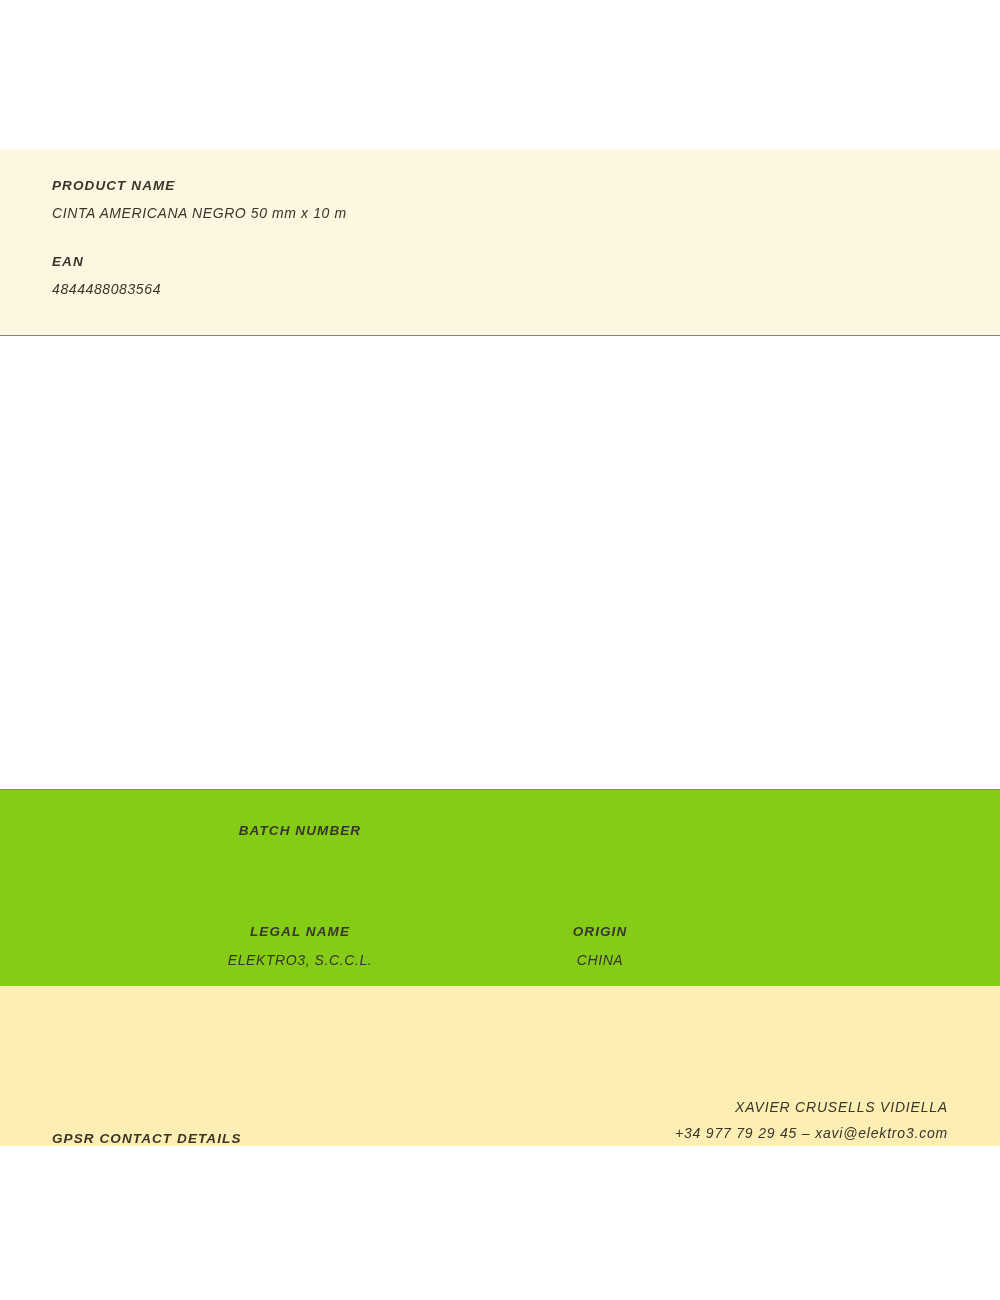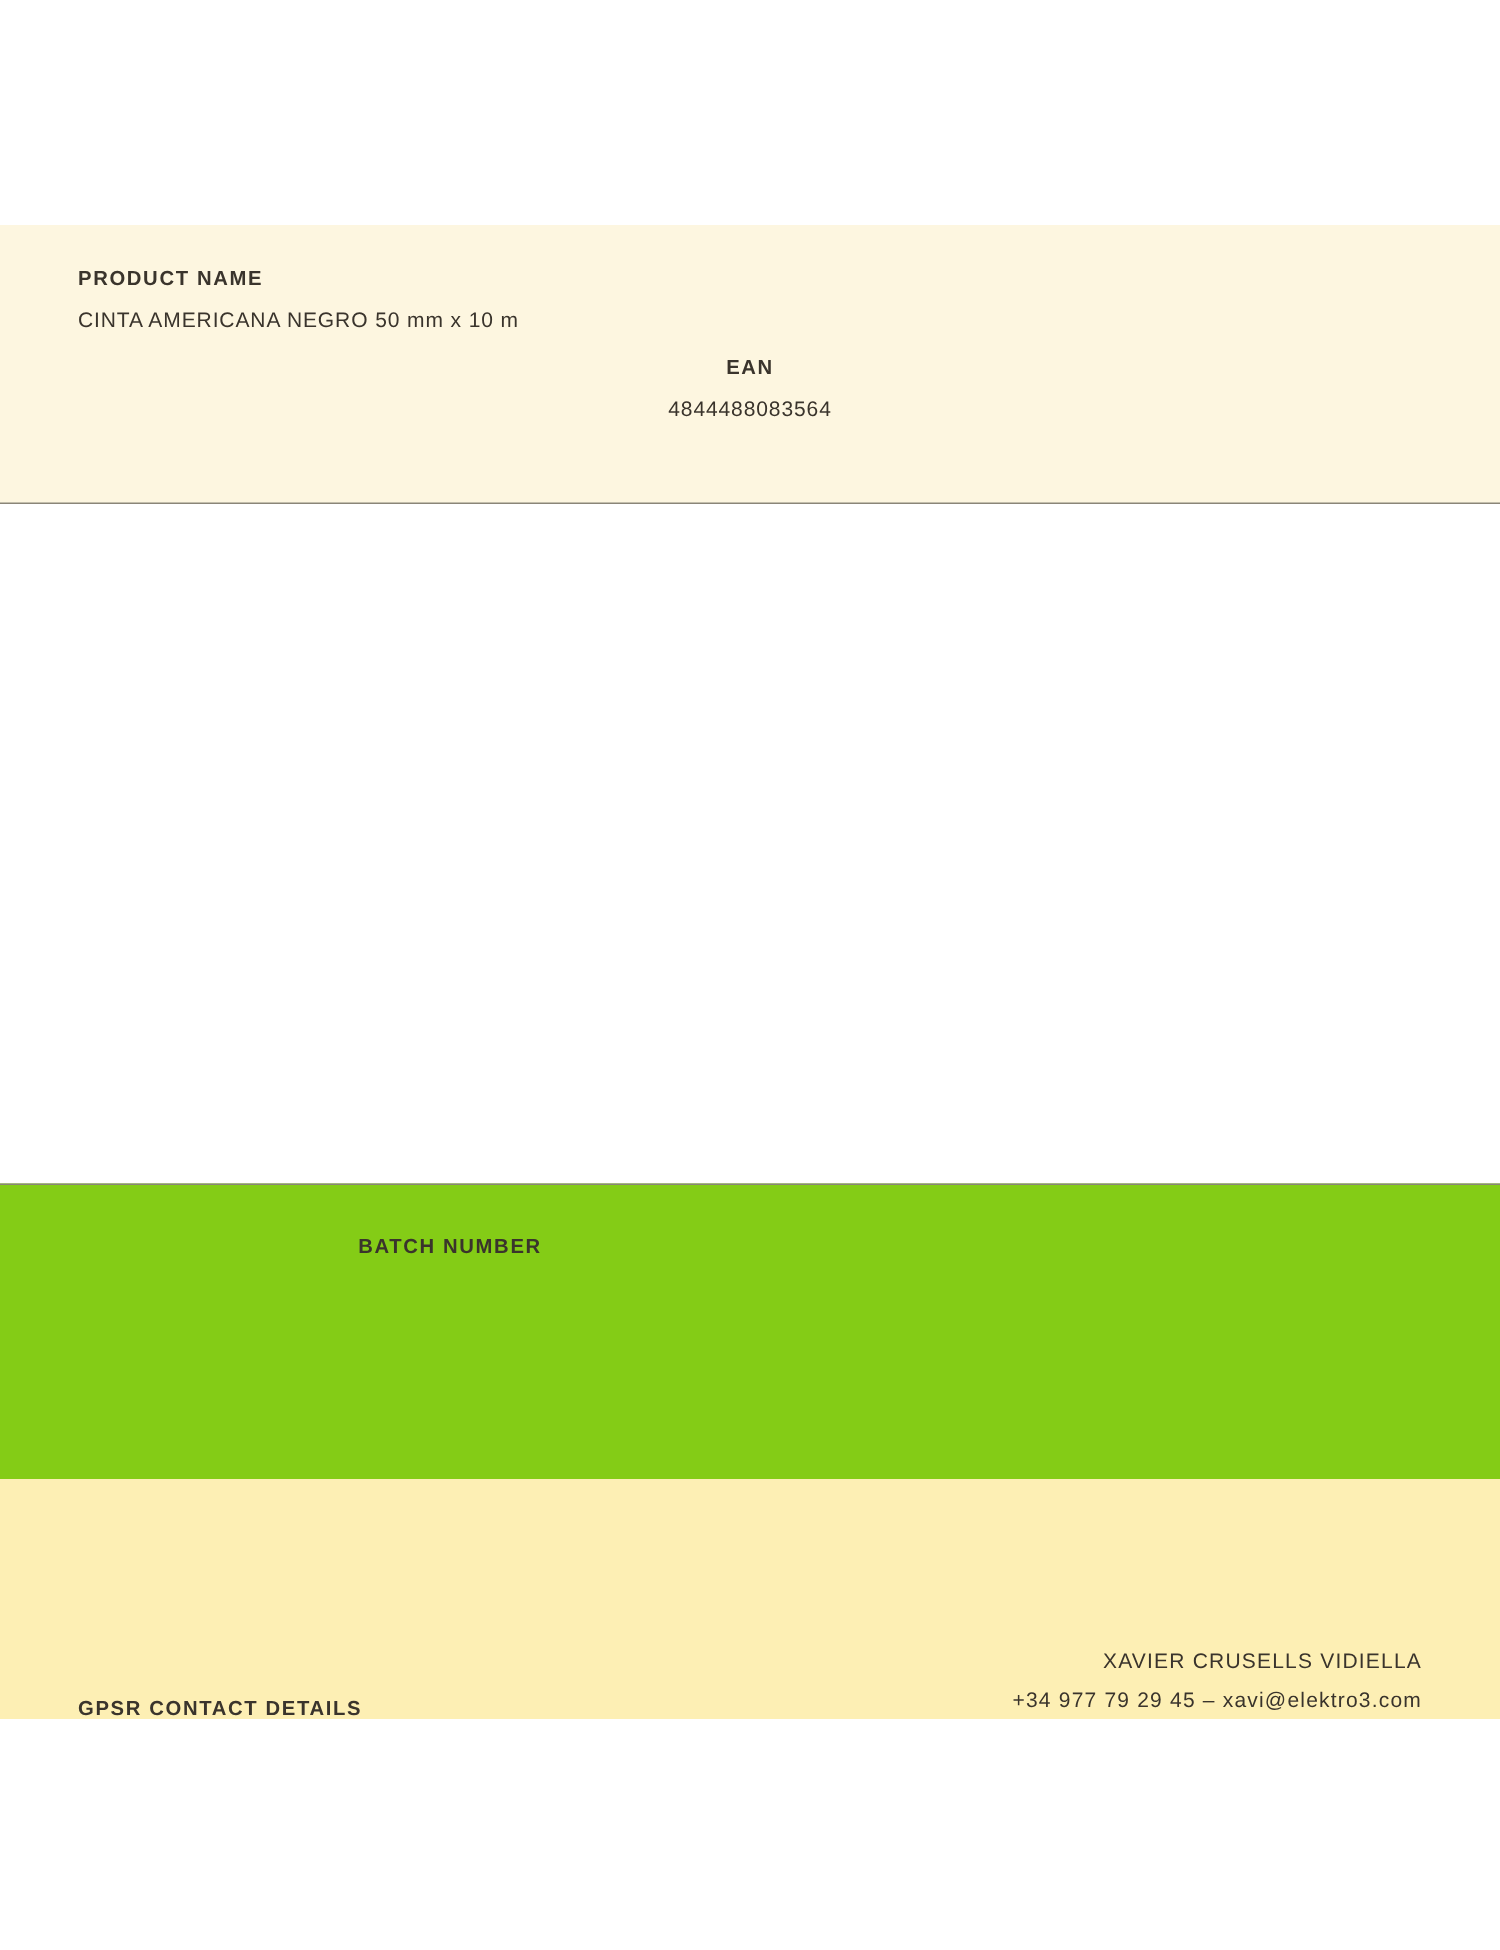--- a/index.html
+++ b/index.html
@@ -13,20 +13,21 @@
     font-family: "Liberation Sans", sans-serif;
     color: #3a342c;
     position: relative;
     overflow: hidden;
   }
 
   .page {
     position: relative;
     width: 1000px;
     height: 1300px;
+    font-style: italic;
   }
 
   
   .product-block {
     position: absolute;
     left: 0;
     top: 150px;
     width: 1000px;
     height: 186px;
     background: #fdf6e0;
@@ -44,22 +45,21 @@
   }
 
   .field-value {
     font-size: 14px;
     letter-spacing: 0.6px;
     color: #3a342c;
     margin: 0;
   }
 
   .field-group + .field-group {
-    margin-top: 16px;
-    text-align: center;
+    margin-top: 33px;
   }
 
   
   .middle-area {
     position: absolute;
     left: 0;
     top: 336px;
     width: 1000px;
     height: 453px;
     background: #ffffff;
@@ -188,20 +188,31 @@
   <div class="info-block">
 
     <div class="info-row first">
       <div class="info-cell left-spacer"></div>
       <div class="info-cell col">
         <p class="info-cell-label">BATCH NUMBER</p>
         <p class="info-cell-value"></p>
       </div>
     </div>
 
+    <div class="info-row second">
+      <div class="info-cell left-spacer"></div>
+      <div class="info-cell col">
+        <p class="info-cell-label">LEGAL NAME</p>
+        <p class="info-cell-value">ELEKTRO3, S.C.C.L.</p>
+      </div>
+      <div class="info-cell col">
+        <p class="info-cell-label">ORIGIN</p>
+        <p class="info-cell-value">CHINA</p>
+      </div>
+    </div>
 
   </div>
 
   <div class="gpsr-block">
     <p class="gpsr-title">GPSR CONTACT DETAILS</p>
     <div class="gpsr-lines">
       <div>XAVIER CRUSELLS VIDIELLA</div>
       <div>+34 977 79 29 45 – xavi@elektro3.com</div>
     </div>
   </div>

